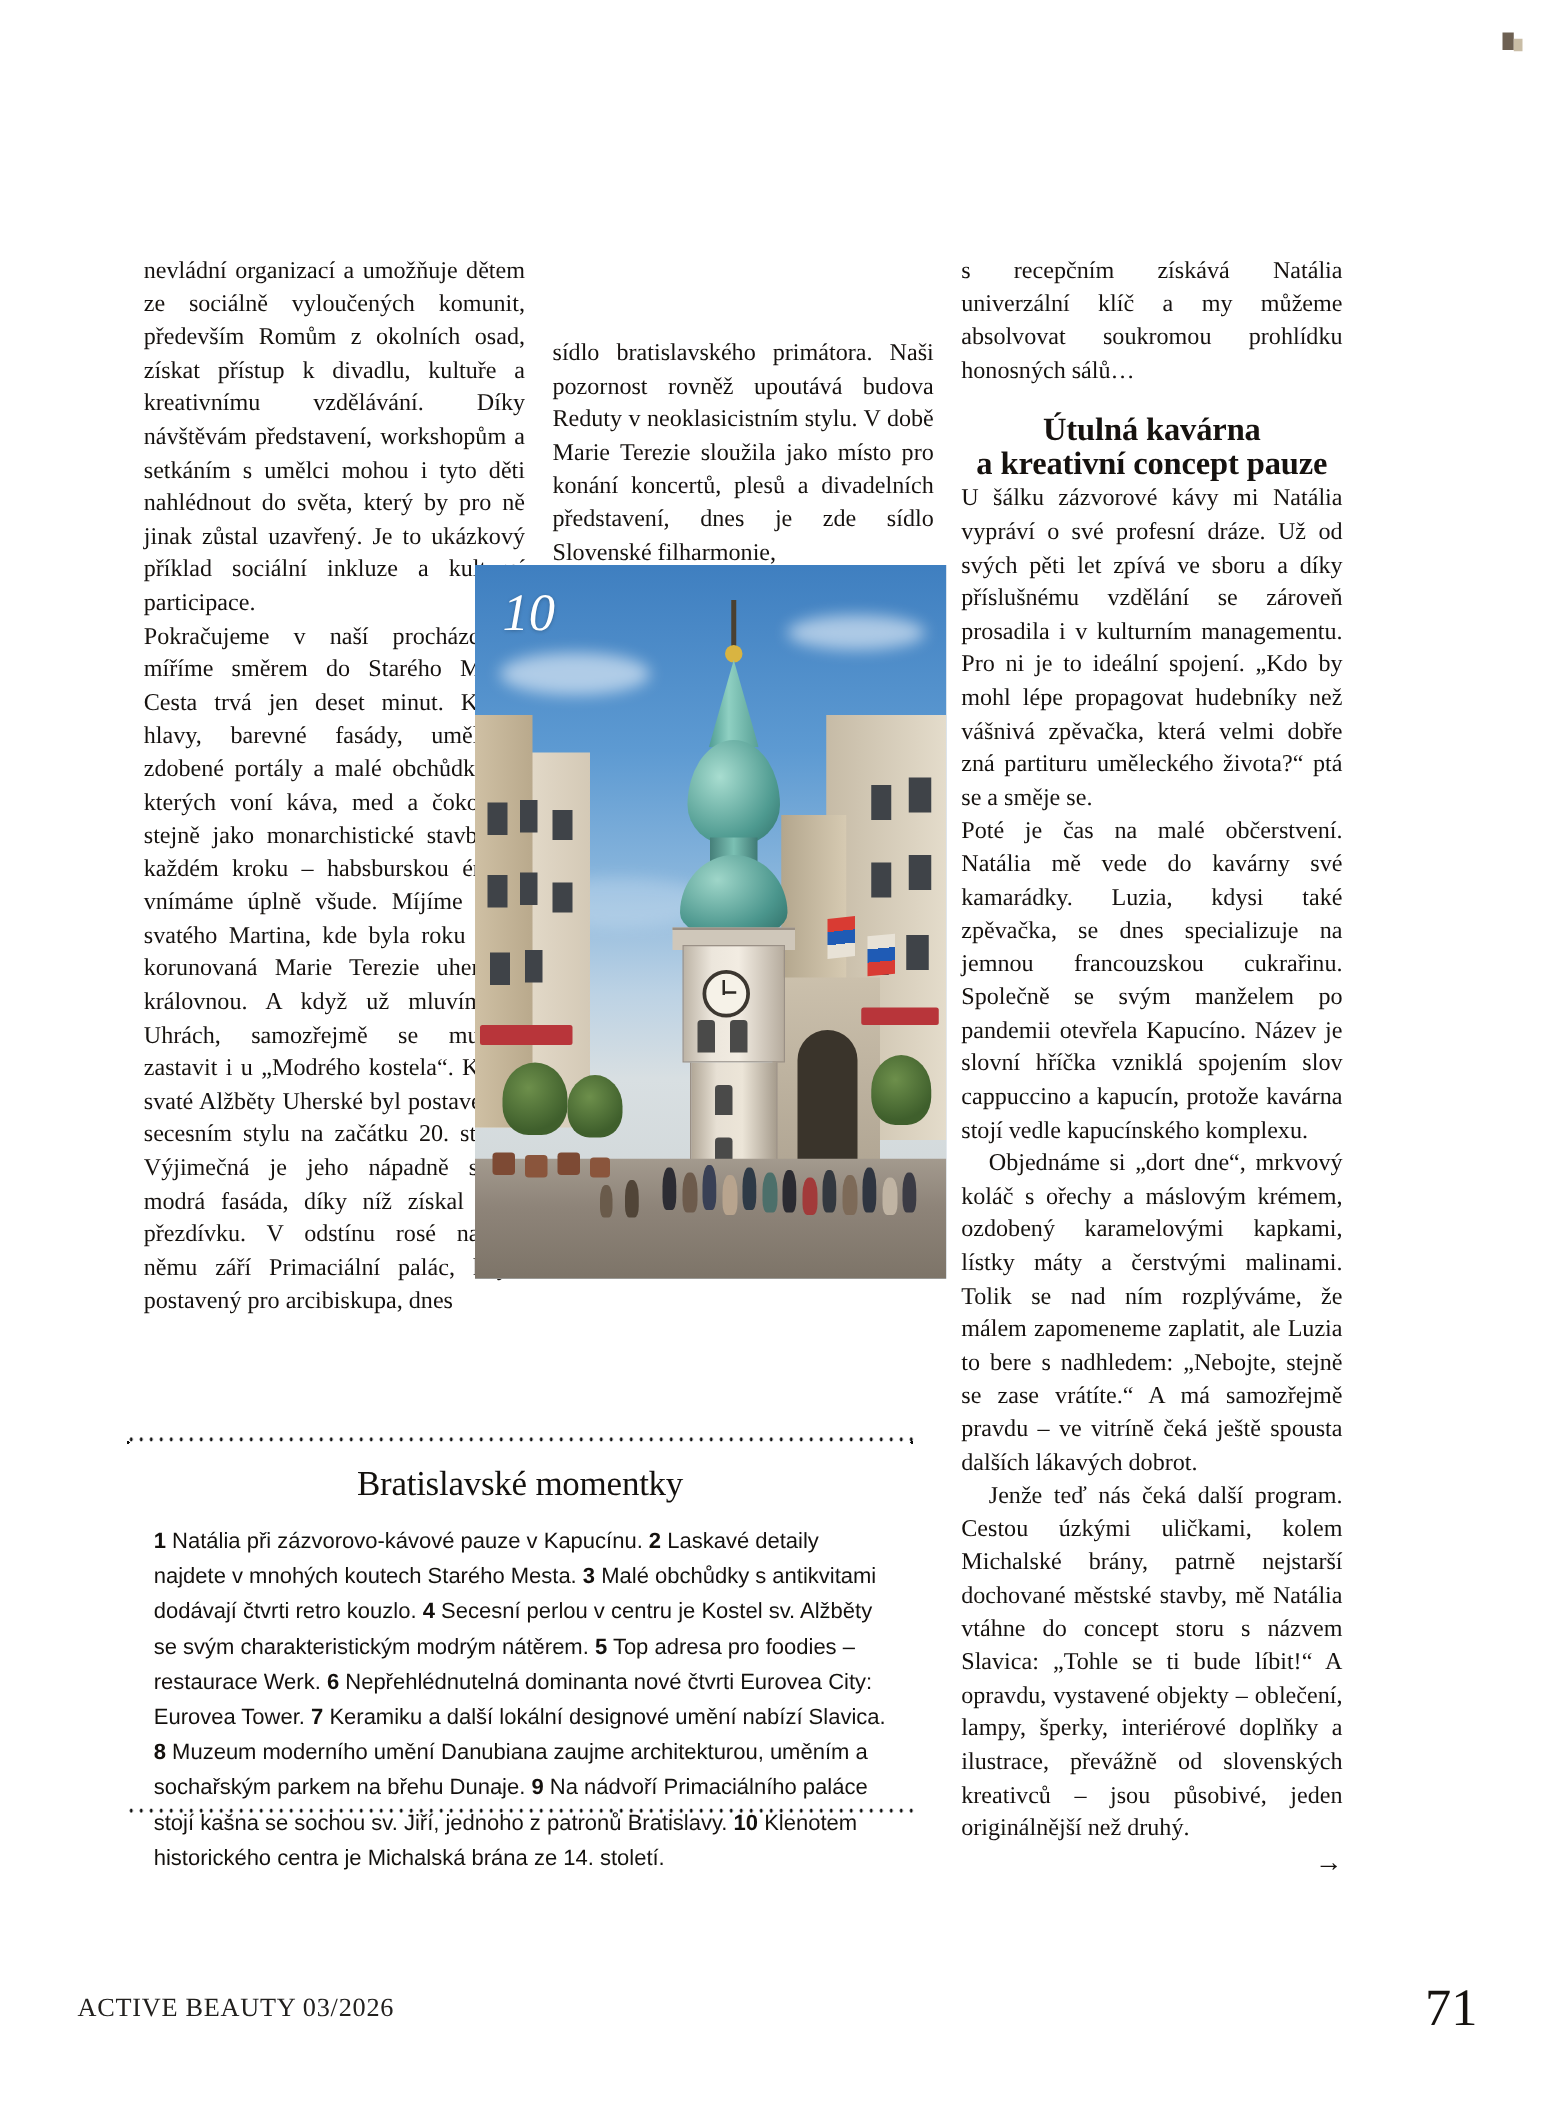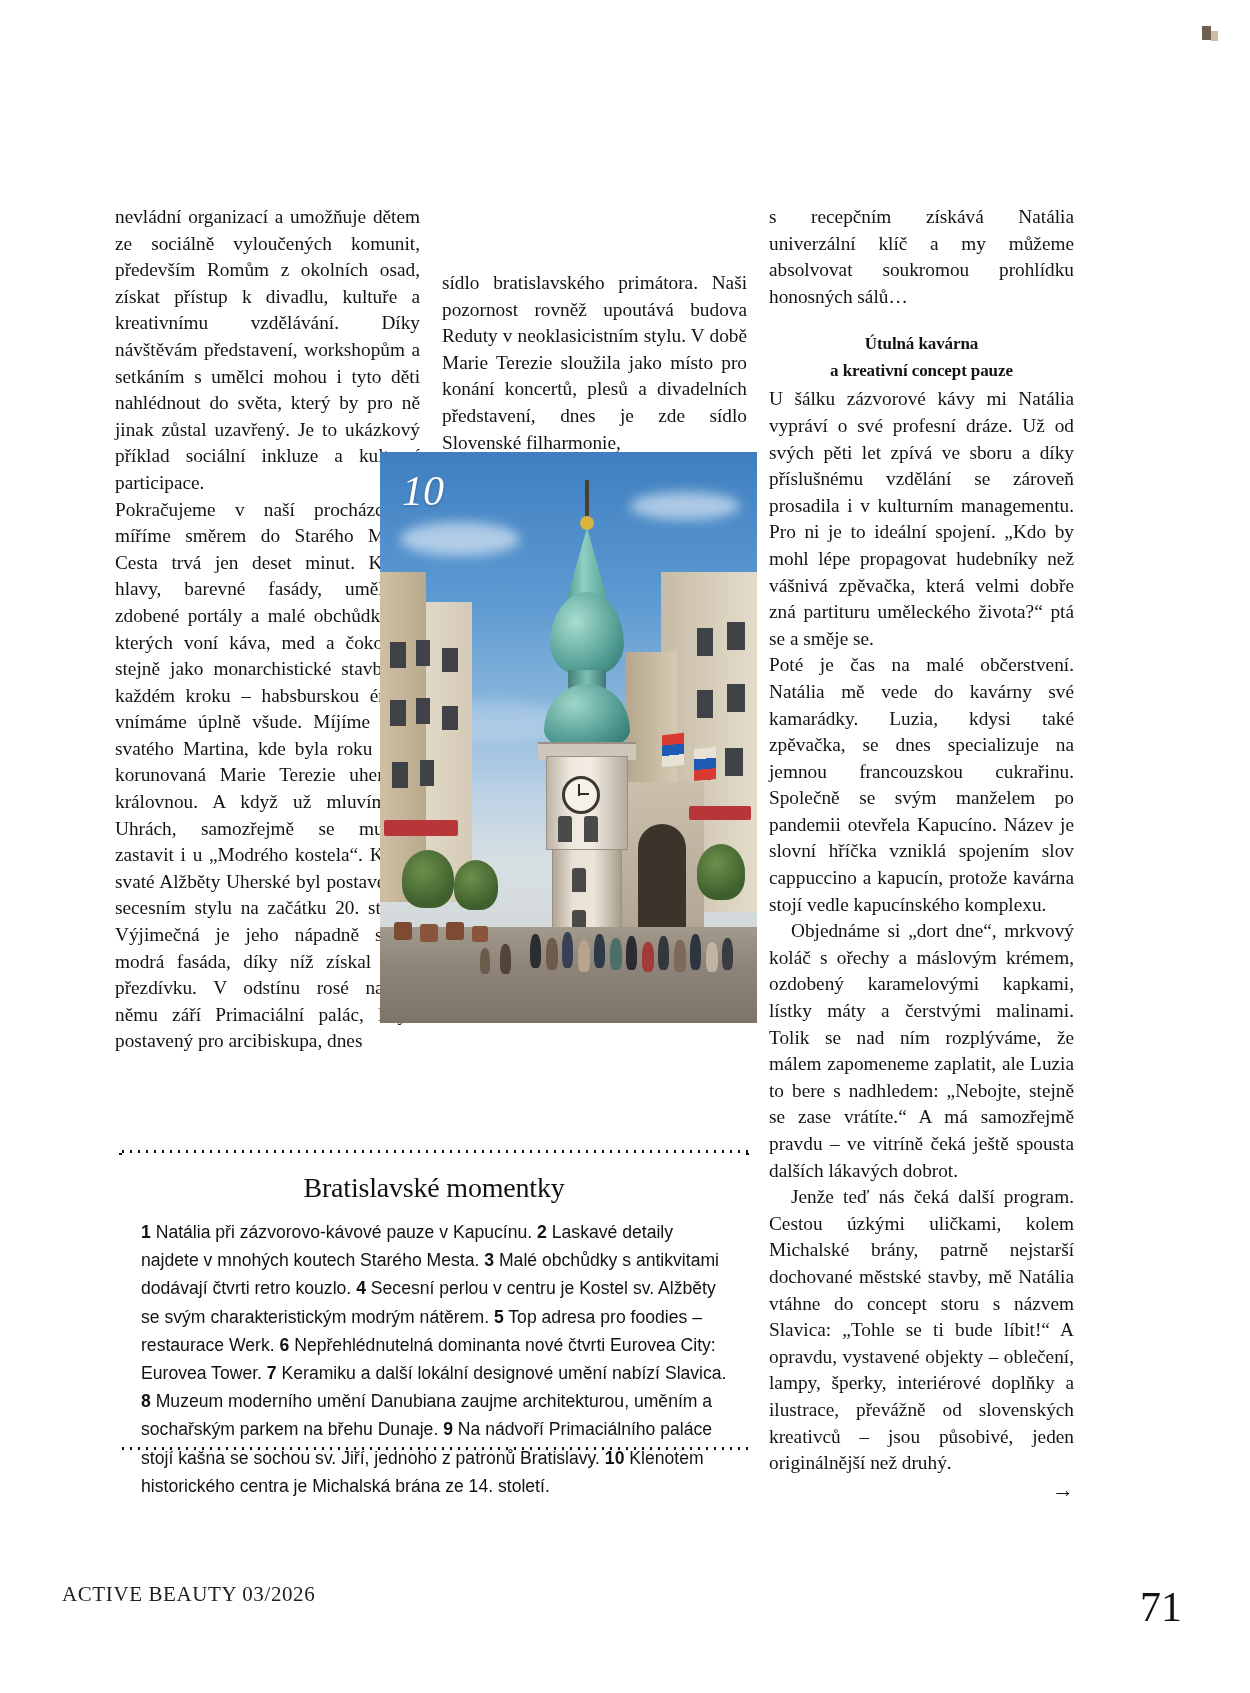--- a/index.html
+++ b/index.html
@@ -64,21 +64,21 @@
     margin: 0;
     hyphens: manual;
     color: #16120f;
   }
   .body-text + .body-text {
     text-indent: 22px;
   }
   .sec-head {
     font-family: "Liberation Serif", serif;
     font-weight: bold;
-    font-size: 17px;
+    font-size: 26px;
     line-height: 27px;
     text-align: center;
     margin: 20px 0 2px 0;
     letter-spacing: -0.1px;
   }
   .sec-head .l2 { display: block; }
 
   
   .photo {
     position: absolute;
@@ -238,21 +238,21 @@
     font-style: italic;
     font-size: 42px;
     color: #ffffff;
     line-height: 1;
     text-shadow: 0 1px 3px rgba(0,0,0,0.25);
   }
 
   
   .caption-box {
     position: absolute;
-    left: 119px;
+    left: 101px;
     top: 1150px;
     width: 630px;
     height: 300px;
     box-sizing: border-box;
   }
   .dot-border {
     position: absolute;
     background-repeat: repeat-x;
   }
   .db-top {
@@ -296,21 +296,21 @@
     line-height: 28.2px;
     color: #14110e;
     text-align: left;
   }
   .caption-body b { font-weight: bold; }
 
   
   .footer-left {
     position: absolute;
     left: 62px;
-    bottom: 86px;
+    bottom: 74px;
     font-family: "Liberation Serif", serif;
     font-size: 21px;
     letter-spacing: 0.6px;
     color: #22201e;
   }
   .page-num {
     position: absolute;
     right: 68px;
     bottom: 62px;
     font-family: "Liberation Serif", serif;

